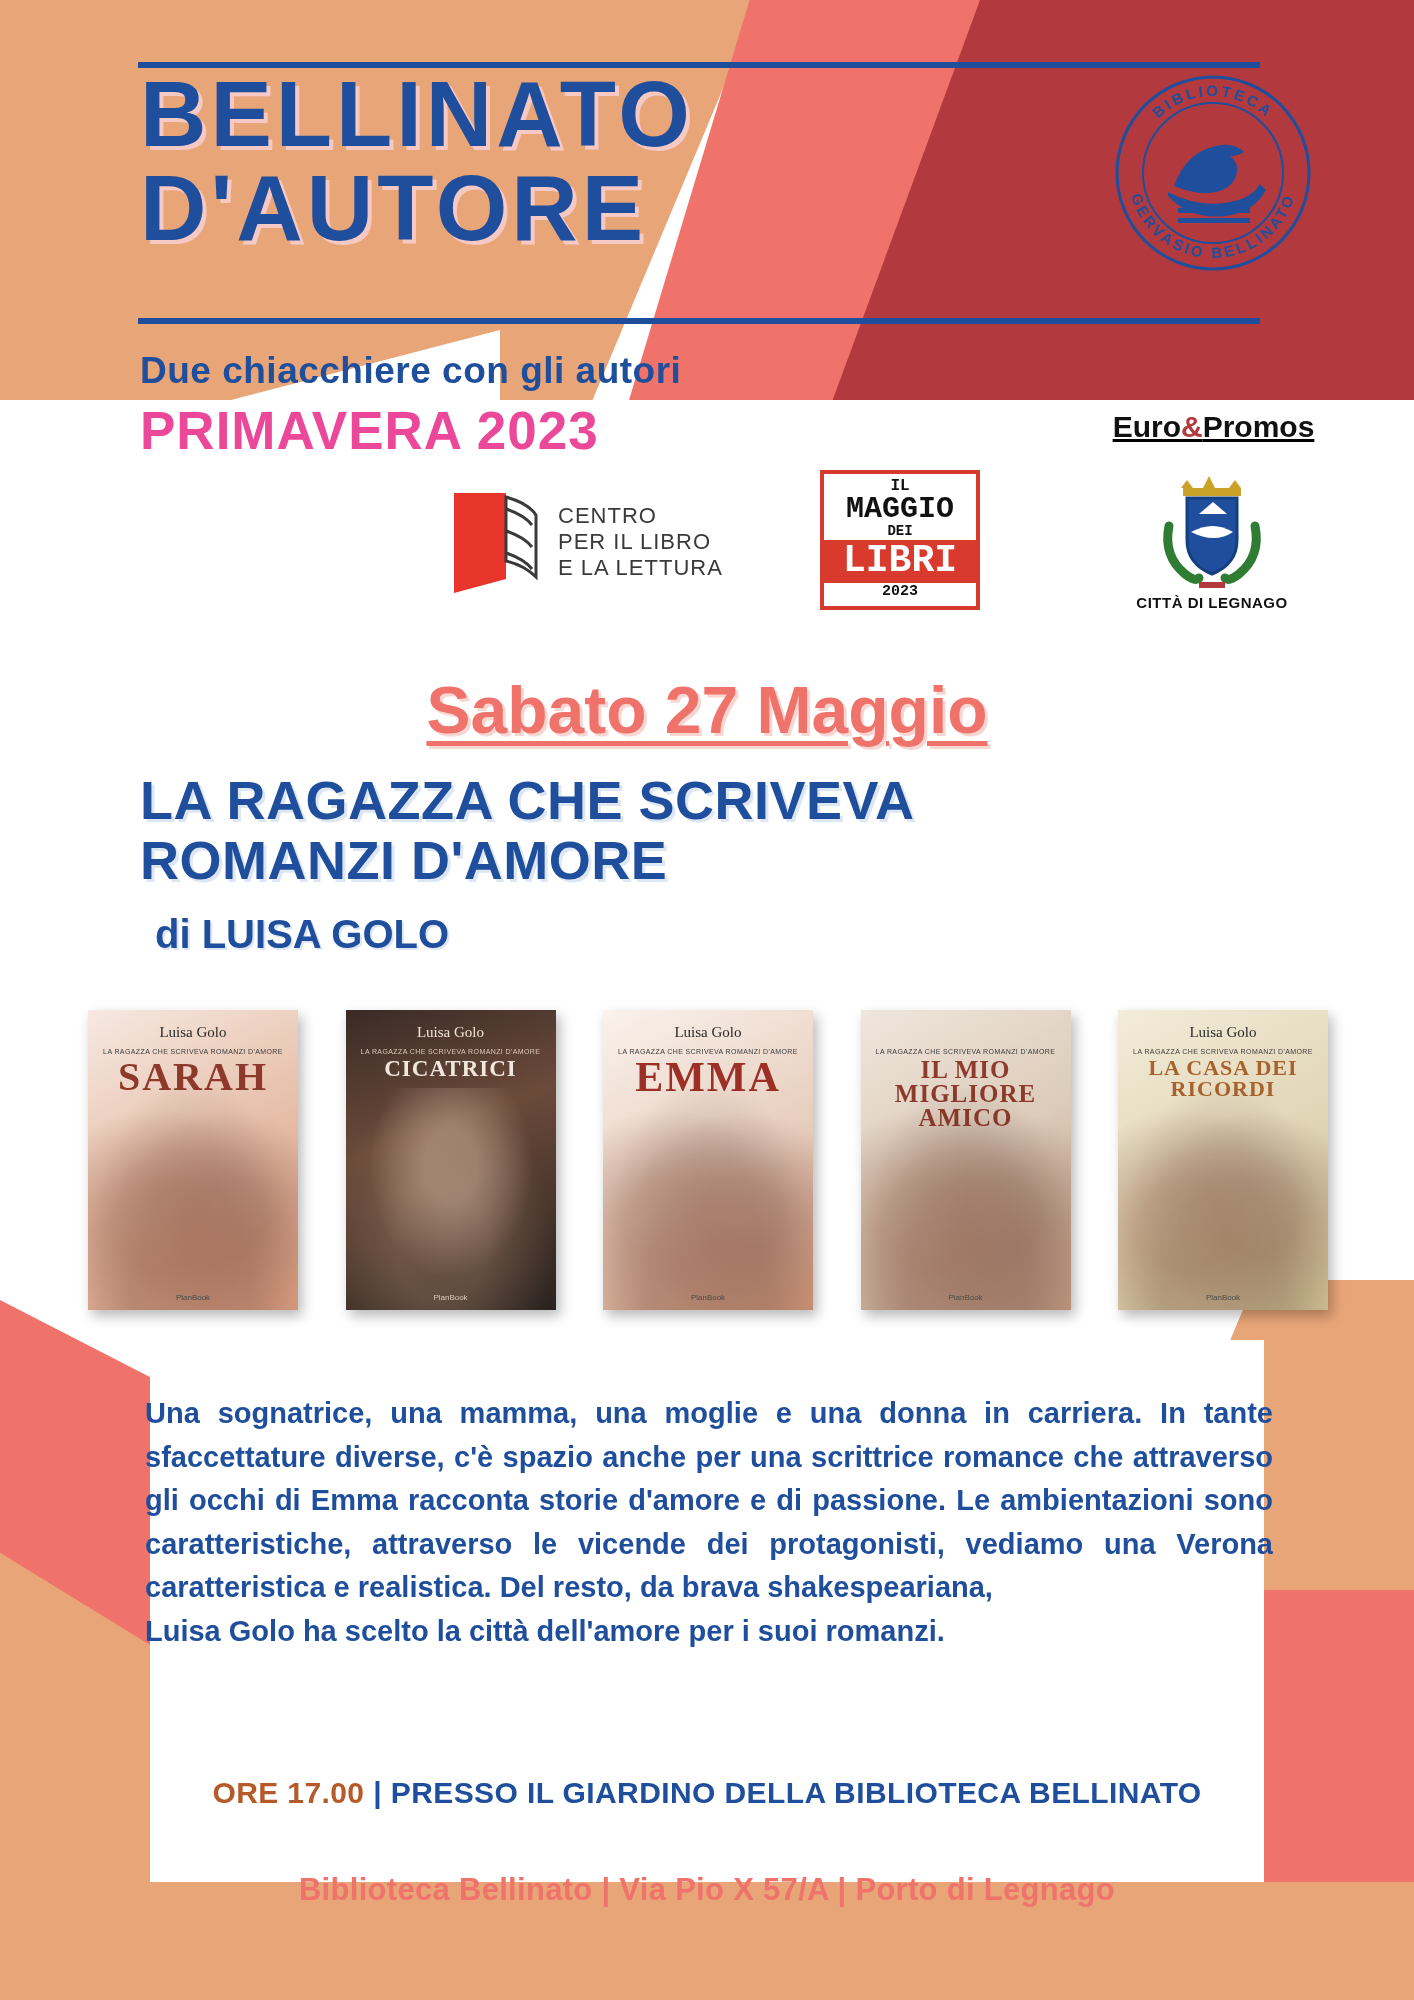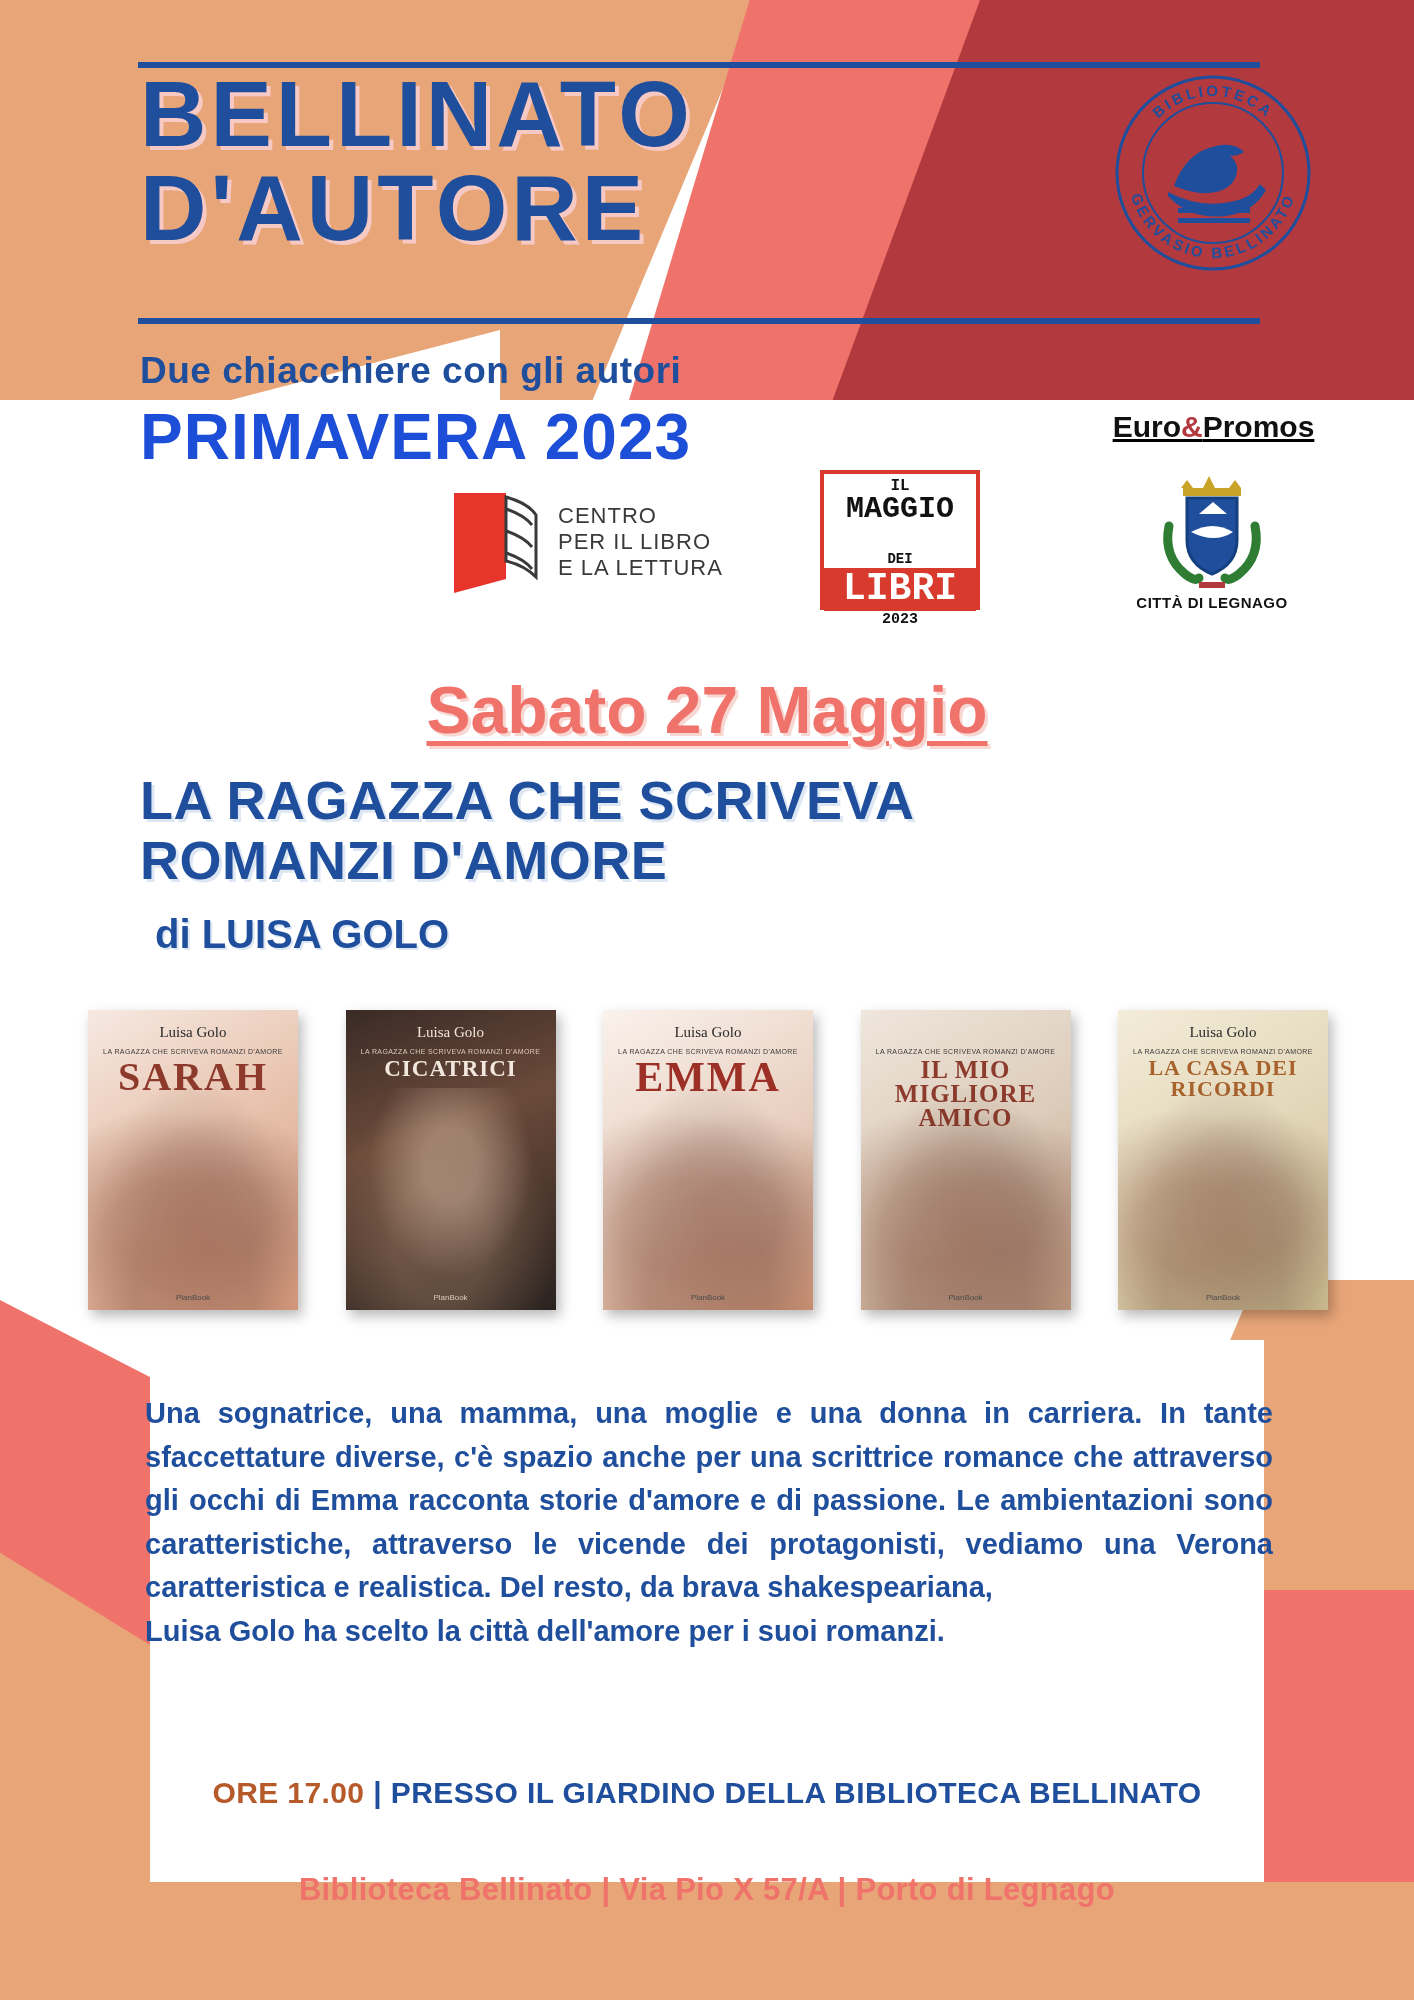--- a/index.html
+++ b/index.html
@@ -124,23 +124,23 @@
     position: absolute;
     top: 350px; left: 140px;
     font-size: 37px;
     font-weight: bold;
     color: #1f4e9c;
     letter-spacing: 0.5px;
   }
   .subtitle2 {
     position: absolute;
     top: 400px; left: 140px;
-    font-size: 64px;
+    font-size: 53px;
     font-weight: bold;
-    color: #1d4ed8;
+    color: #ec4899;
     letter-spacing: 1px;
   }
 
   
   .logo-biblio {
     position: absolute;
     top: 68px; right: 96px;
     width: 210px; height: 210px;
   }
   .logo-biblio svg { width: 100%; height: 100%; display: block; }
@@ -189,21 +189,21 @@
     width: 160px; height: 140px;
     border: 4px solid #d83a2e;
     background: #fff;
     text-align: center;
     padding-top: 4px;
     box-sizing: border-box;
     font-family: Liberation Mono, monospace;
   }
   .logo-maggio .mm1 { font-size: 16px; font-weight: bold; color: #111; line-height: 1.05; }
   .logo-maggio .mm2 { font-size: 30px; font-weight: bold; color: #111; line-height: .95; }
-  .logo-maggio .mm3 { font-size: 14px; font-weight: bold; color: #111; margin-top: 28px; }
+  .logo-maggio .mm3 { font-size: 14px; font-weight: bold; color: #111; }
   .logo-maggio .mmbar {
     background: #d83a2e; color: #fff; font-size: 38px; font-weight: bold;
     margin-top: 1px; line-height: 1.12;
   }
   .logo-maggio .mm4 { font-size: 15px; font-weight: bold; color: #111; }
 
   
   .event-date {
     position: absolute;
     top: 672px; left: 0; right: 0;

